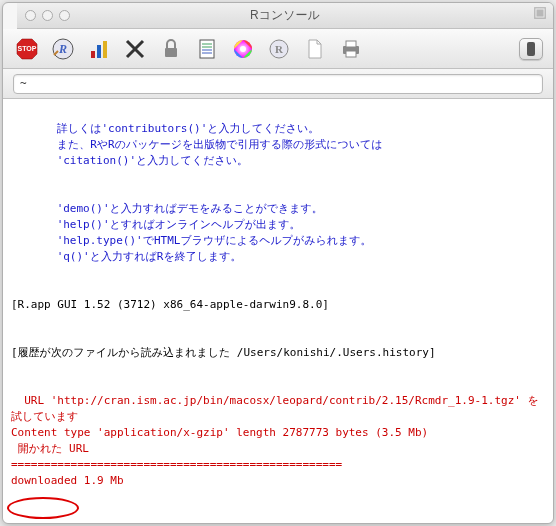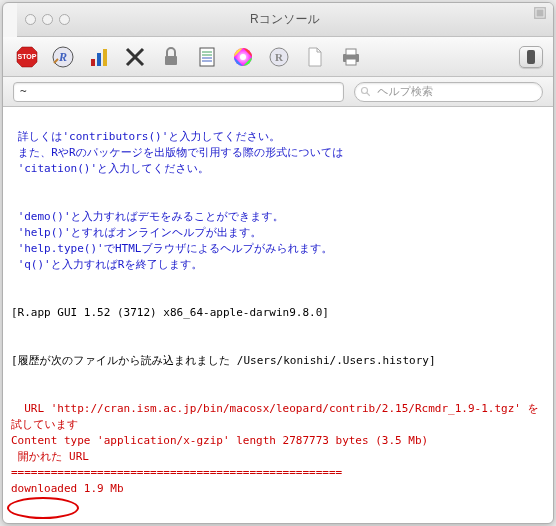--- a/index.html
+++ b/index.html
@@ -17,21 +17,21 @@
     margin: 2px;
     background: #f6f6f6;
     border: 1px solid #b0b0b0;
     border-radius: 6px;
     box-shadow: 0 2px 8px rgba(0,0,0,0.25);
     display: flex;
     flex-direction: column;
     overflow: hidden;
   }
   .titlebar {
-    height: 34px;
+    height: 26px;
     background: linear-gradient(#f0f0f0,#dcdcdc);
     border-bottom: 1px solid #c0c0c0;
     display: flex;
     align-items: center;
     position: relative;
     margin-left: 14px;
   }
   .traffic { display: flex; gap: 6px; margin-left: 8px; }
   .tlight { width: 11px; height: 11px; border-radius: 50%; border: 1px solid #aaa; background: #f2f2f2; }
   .title { position: absolute; left: 0; right: 0; text-align: center; color: #555; font-size: 12px; }
@@ -99,21 +99,21 @@
     line-height: 16px;
     color: #000;
     white-space: pre-wrap;
     word-break: break-all;
     overflow: hidden;
     position: relative;
     border-bottom-left-radius: 6px;
     border-bottom-right-radius: 6px;
   }
   .console .blk { color: #000; }
-  .console .blu { color: #1818cc; }
+  .console .blu { color: #1818cc; margin-left: 39px; }
   .console .red { color: #cc0000; }
   .prompt-mark {
     position: absolute;
     left: 4px;
     bottom: 4px;
     width: 72px;
     height: 22px;
     border: 2px solid #d00;
     border-radius: 50%/50%;
     pointer-events: none;
@@ -218,27 +218,20 @@
     <div class="spacer"></div>
     <div class="pill-toggle">
         <div class="pill-inner"></div>
       </div>
   </div>
 
   <div class="searchrow">
     <div class="cmdline">
         <span>~</span>
       </div>
-    <div class="searchbox">
-      <svg viewBox="0 0 16 16">
-          <circle cx="6" cy="6" r="4" fill="none" stroke="#888" stroke-width="1.5"></circle>
-          <line x1="9" y1="9" x2="13" y2="13" stroke="#888" stroke-width="1.5"></line>
-        </svg>
-      <span>ヘルプ検索</span>
-    </div>
   </div>
 
   <div class="console">
 <span class="blu"> 詳しくは'contributors()'と入力してください。</span>
 <span class="blu"> また、RやRのパッケージを出版物で引用する際の形式については</span>
 <span class="blu"> 'citation()'と入力してください。</span>
 <div class="blank"></div>
 <span class="blu"> 'demo()'と入力すればデモをみることができます。</span>
 <span class="blu"> 'help()'とすればオンラインヘルプが出ます。</span>
 <span class="blu"> 'help.type()'でHTMLブラウザによるヘルプがみられます。</span>

